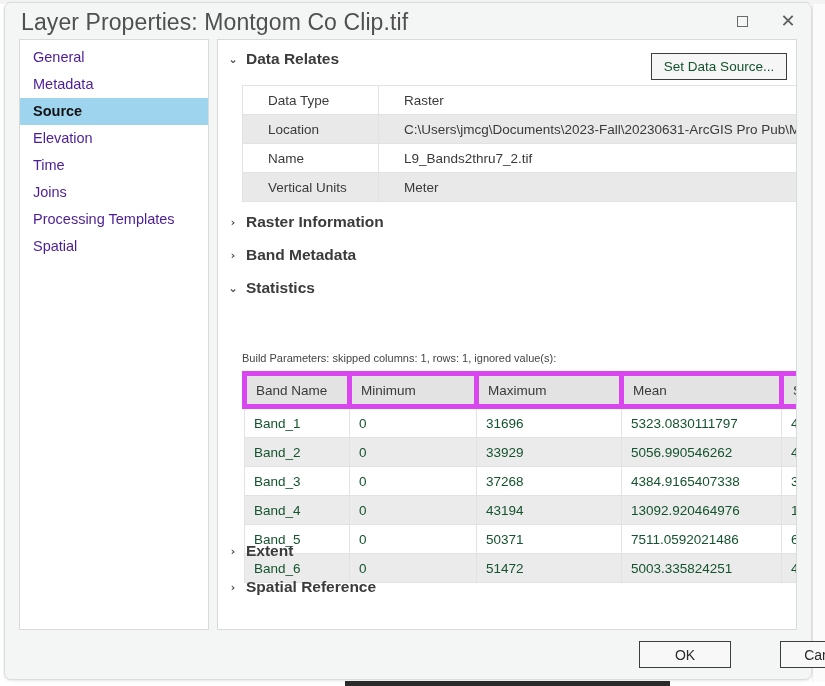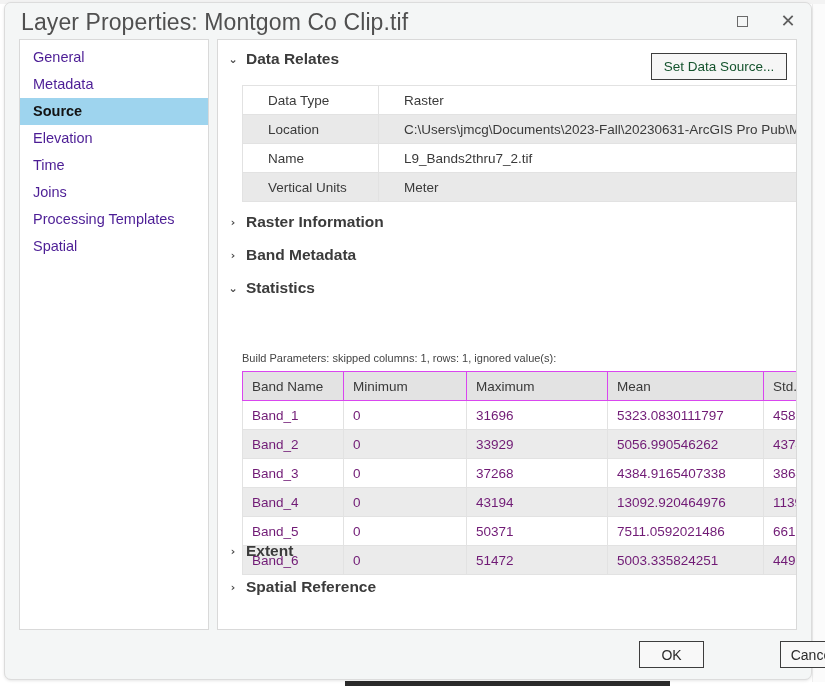--- a/index.html
+++ b/index.html
@@ -225,33 +225,33 @@
     left: 24px;
     top: 331px;
     width: 566px;
     border-collapse: collapse;
     table-layout: fixed;
     font-size: 13.5px;
   }
   #stats-table th {
     height: 28px;
     background: #e3e3e3;
-    border: 1px solid #d946ef;
+    border: 5px solid #d946ef;
     text-align: left;
     padding: 0 9px;
     font-weight: normal;
     color: #3a3a3a;
     font-size: 13.5px;
     white-space: nowrap;
   }
   #stats-table td {
     height: 28px;
     border: 1px solid #e2e2e2;
     padding: 0 9px;
-    color: #701a75;
+    color: #14532d;
     white-space: nowrap;
     overflow: hidden;
   }
   #stats-table tr.odd td  { background: #ffffff; }
   #stats-table tr.even td { background: #ebebeb; }
   .col-band { width: 82px; }
   .col-min  { width: 104px; }
   .col-max  { width: 122px; }
   .col-mean { width: 137px; }
   .col-std  { width: 121px; }
@@ -260,21 +260,21 @@
   #footer {
     position: absolute;
     left: 0;
     bottom: 0;
     width: 806px;
     height: 40px;
   }
   .dlg-btn {
     position: absolute;
     top: 2px;
-    width: 65px;
+    width: 92px;
     height: 27px;
     background: #f8f8f8;
     border: 1px solid #3d3d3d;
     box-sizing: border-box;
     font-size: 14px;
     color: #2b2b2b;
     display: flex;
     align-items: center;
     justify-content: center;
     cursor: default;

